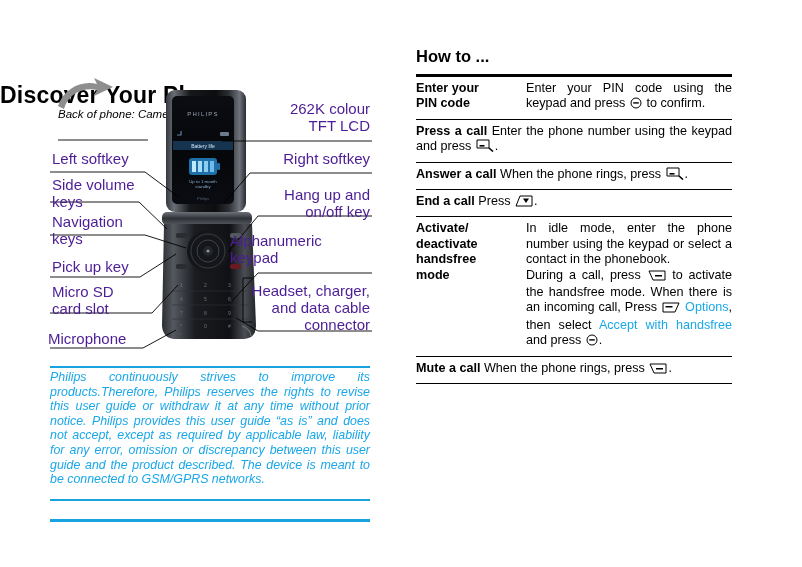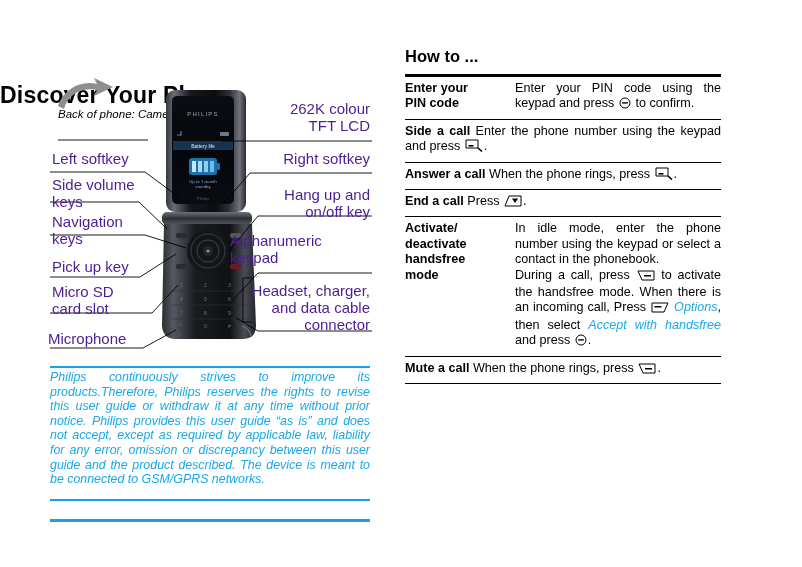--- a/index.html
+++ b/index.html
@@ -103,21 +103,21 @@
   .footer-rule {
     position: absolute;
     left: 50px; top: 519px;
     width: 320px; height: 3px;
     background: #17a3e0;
   }
 
   
   .right-col {
     position: absolute;
-    left: 405px; top: 0;
+    left: 416px; top: 0;
     width: 320px; height: 567px;
   }
   .howto-title {
     position: absolute;
     left: 0; top: 47px;
     font-size: 16.5px;
     font-weight: bold;
   }
   .howto-rule {
     position: absolute;
@@ -146,21 +146,20 @@
     white-space: pre-line;
   }
   .htable td.desc {
     text-align: justify;
     text-align-last: left;
   }
   .htable td.inline-cell { text-align: justify; }
   .htable td.inline-cell b { font-weight: bold; }
   .blue-it {
     color: #1aa7e8;
-    font-style: italic;
     font-weight: normal;
   }
 
   
   .kico {
     display: inline-block;
     vertical-align: -2px;
     margin: 0 1px;
   }
 </style>
@@ -353,21 +352,21 @@
       <tbody>
           <tr>
             <td class="term">Enter your
 PIN code</td>
             <td class="desc"><span>Enter your PIN code using the keypad and press </span><span class="kico"><svg width="12" height="12" viewBox="0 0 12 12">
                   <circle cx="6" cy="6" r="5" fill="none" stroke="#000" stroke-width="1"></circle>
                   <rect x="3.2" y="5.2" width="5.6" height="1.4" fill="#000"></rect>
                 </svg></span><span> to confirm.</span></td>
           </tr>
           <tr class="inline">
-            <td class="inline-cell" colspan="2"><b>Side a call</b><span> Enter the phone number using the keypad and press </span><span class="kico"><svg width="18" height="13" viewBox="0 0 18 13">
+            <td class="inline-cell" colspan="2"><b>Press a call</b><span> Enter the phone number using the keypad and press </span><span class="kico"><svg width="18" height="13" viewBox="0 0 18 13">
                   <path d="M1 1 L13 1 L13 9 L1 9 Z" fill="none" stroke="#000" stroke-width="1"></path>
                   <rect x="3.5" y="6" width="5" height="1.6" fill="#000"></rect>
                   <path d="M13 9 L17 12.5" stroke="#000" stroke-width="1.6"></path>
                 </svg></span><span>.</span></td>
           </tr>
           <tr class="inline">
             <td class="inline-cell" colspan="2"><b>Answer a call</b><span> When the phone rings, press    </span><span class="kico"><svg width="18" height="13" viewBox="0 0 18 13">
                   <path d="M1 1 L13 1 L13 9 L1 9 Z" fill="none" stroke="#000" stroke-width="1"></path>
                   <rect x="3.5" y="6" width="5" height="1.6" fill="#000"></rect>
                   <path d="M13 9 L17 12.5" stroke="#000" stroke-width="1.6"></path>

